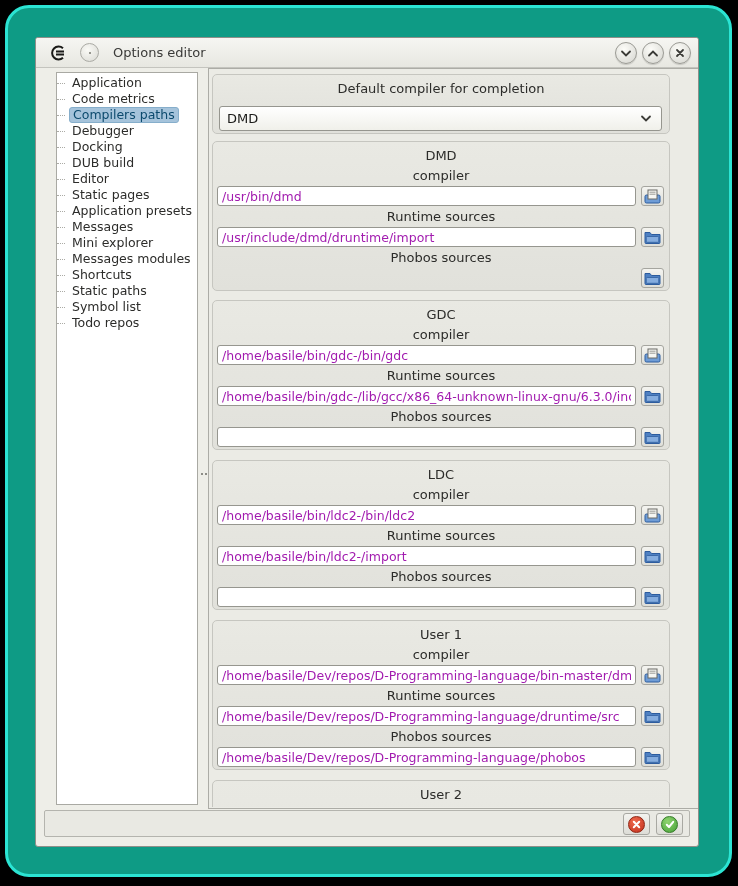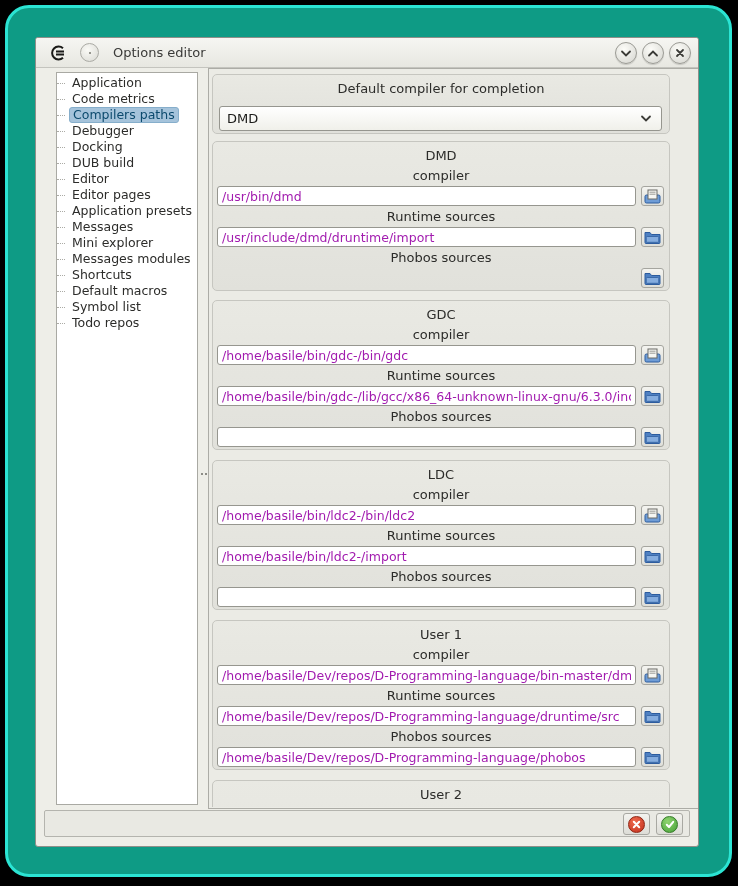--- a/index.html
+++ b/index.html
@@ -156,21 +156,21 @@
         <div class="tree-item">
             <span class="tree-stub"></span>
             <span class="tree-label">DUB build</span>
           </div>
         <div class="tree-item">
             <span class="tree-stub"></span>
             <span class="tree-label">Editor</span>
           </div>
         <div class="tree-item">
             <span class="tree-stub"></span>
-            <span class="tree-label">Editor pages</span>
+            <span class="tree-label">Static pages</span>
           </div>
         <div class="tree-item">
             <span class="tree-stub"></span>
             <span class="tree-label">Application presets</span>
           </div>
         <div class="tree-item">
             <span class="tree-stub"></span>
             <span class="tree-label">Messages</span>
           </div>
         <div class="tree-item">
@@ -180,21 +180,21 @@
         <div class="tree-item">
             <span class="tree-stub"></span>
             <span class="tree-label">Messages modules</span>
           </div>
         <div class="tree-item">
             <span class="tree-stub"></span>
             <span class="tree-label">Shortcuts</span>
           </div>
         <div class="tree-item">
             <span class="tree-stub"></span>
-            <span class="tree-label">Default macros</span>
+            <span class="tree-label">Static paths</span>
           </div>
         <div class="tree-item">
             <span class="tree-stub"></span>
             <span class="tree-label">Symbol list</span>
           </div>
         <div class="tree-item">
             <span class="tree-stub"></span>
             <span class="tree-label">Todo repos</span>
           </div>
       </div>

